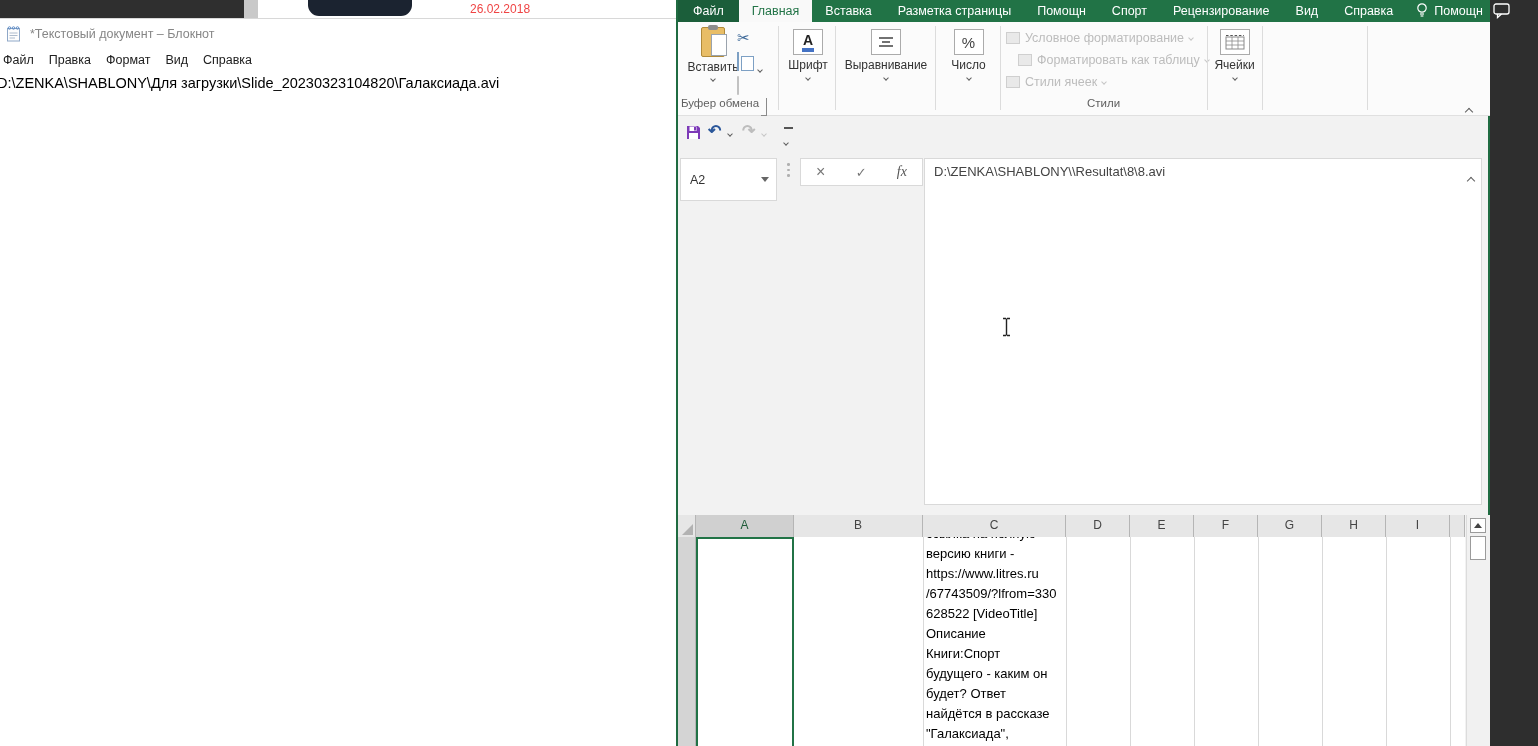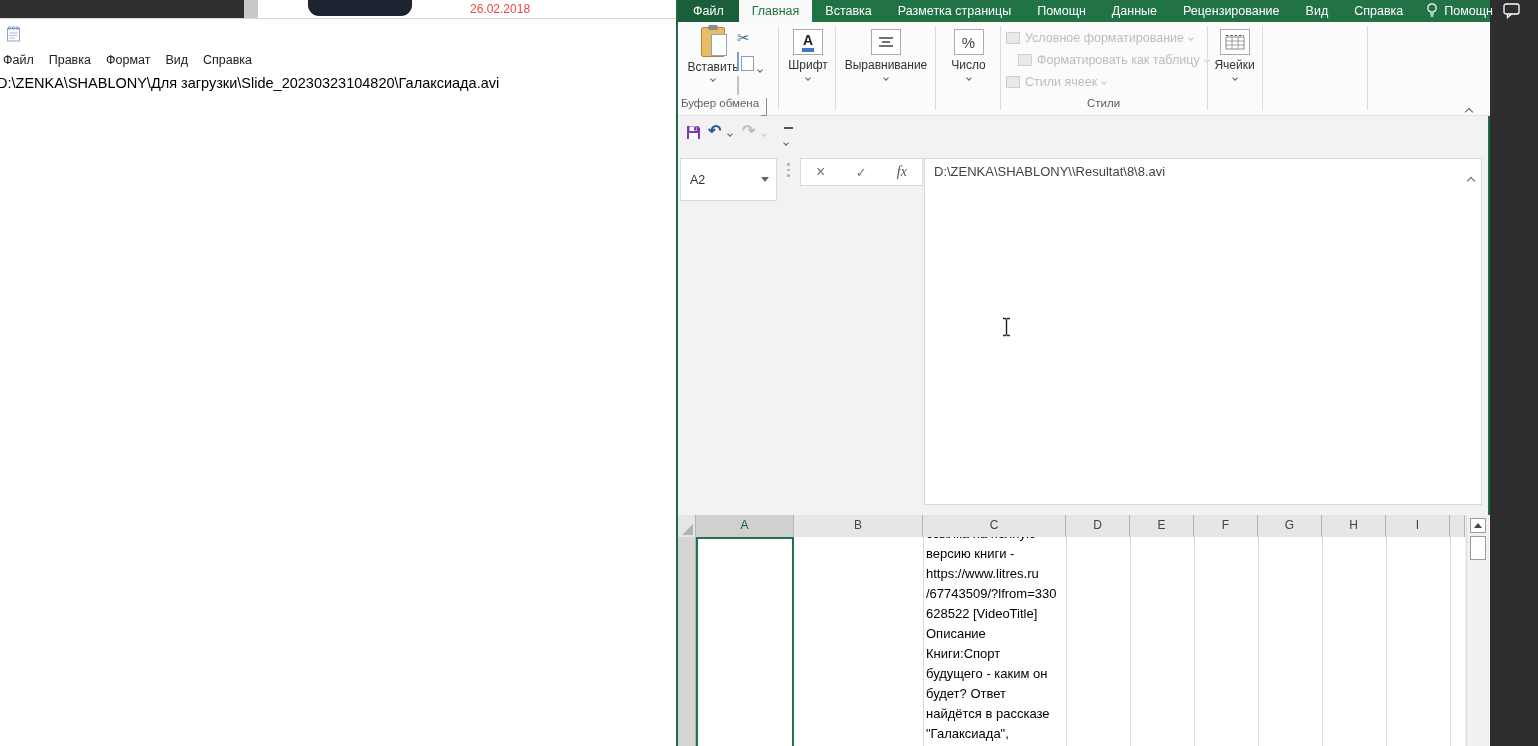--- a/index.html
+++ b/index.html
@@ -126,40 +126,41 @@
         <svg width="15" height="16" viewBox="0 0 15 16">
           <rect x="1.5" y="2.5" width="12" height="12.5" fill="#fdfdfd" stroke="#8fa8c8" stroke-width="1"></rect>
           <line x1="3.5" y1="7" x2="11.5" y2="7" stroke="#aebccd" stroke-width="1"></line>
           <line x1="3.5" y1="9.5" x2="11.5" y2="9.5" stroke="#aebccd" stroke-width="1"></line>
           <line x1="3.5" y1="12" x2="9" y2="12" stroke="#aebccd" stroke-width="1"></line>
           <circle cx="3.5" cy="2" r="1.3" fill="none" stroke="#5b8ac5" stroke-width="0.9"></circle>
           <circle cx="7.5" cy="2" r="1.3" fill="none" stroke="#5b8ac5" stroke-width="0.9"></circle>
           <circle cx="11.5" cy="2" r="1.3" fill="none" stroke="#5b8ac5" stroke-width="0.9"></circle>
         </svg>
       </span>
+      <span class="abs" id="np-title">*Текстовый документ – Блокнот</span>
     </div>
     <div class="abs" id="np-menubar">
       <span class="np-menu-item">Файл</span>
       <span class="np-menu-item">Правка</span>
       <span class="np-menu-item">Формат</span>
       <span class="np-menu-item">Вид</span>
       <span class="np-menu-item">Справка</span>
     </div>
     <div class="abs" id="np-content">D:\ZENKA\SHABLONY\Для загрузки\Slide_20230323104820\Галаксиада.avi</div>
   </div>
 
   <div class="abs" id="excel">
 
     <div class="abs" id="xl-tabbar">
       <div class="xl-tab file">Файл</div>
       <div class="xl-tab active">Главная</div>
       <div class="xl-tab">Вставка</div>
       <div class="xl-tab">Разметка страницы</div>
       <div class="xl-tab">Помощн</div>
-      <div class="xl-tab">Данные</div>
+      <div class="xl-tab">Спорт</div>
       <div class="xl-tab">Рецензирование</div>
       <div class="xl-tab">Вид</div>
       <div class="xl-tab">Справка</div>
       <div id="xl-assistant">
         <span>
           <svg width="12" height="16" viewBox="0 0 12 16">
             <circle cx="6" cy="6" r="4.2" fill="none" stroke="#fff" stroke-width="1.2"></circle>
             <line x1="4" y1="12" x2="8" y2="12" stroke="#fff" stroke-width="1.2"></line>
             <line x1="4.6" y1="14" x2="7.4" y2="14" stroke="#fff" stroke-width="1.2"></line>
           </svg>

